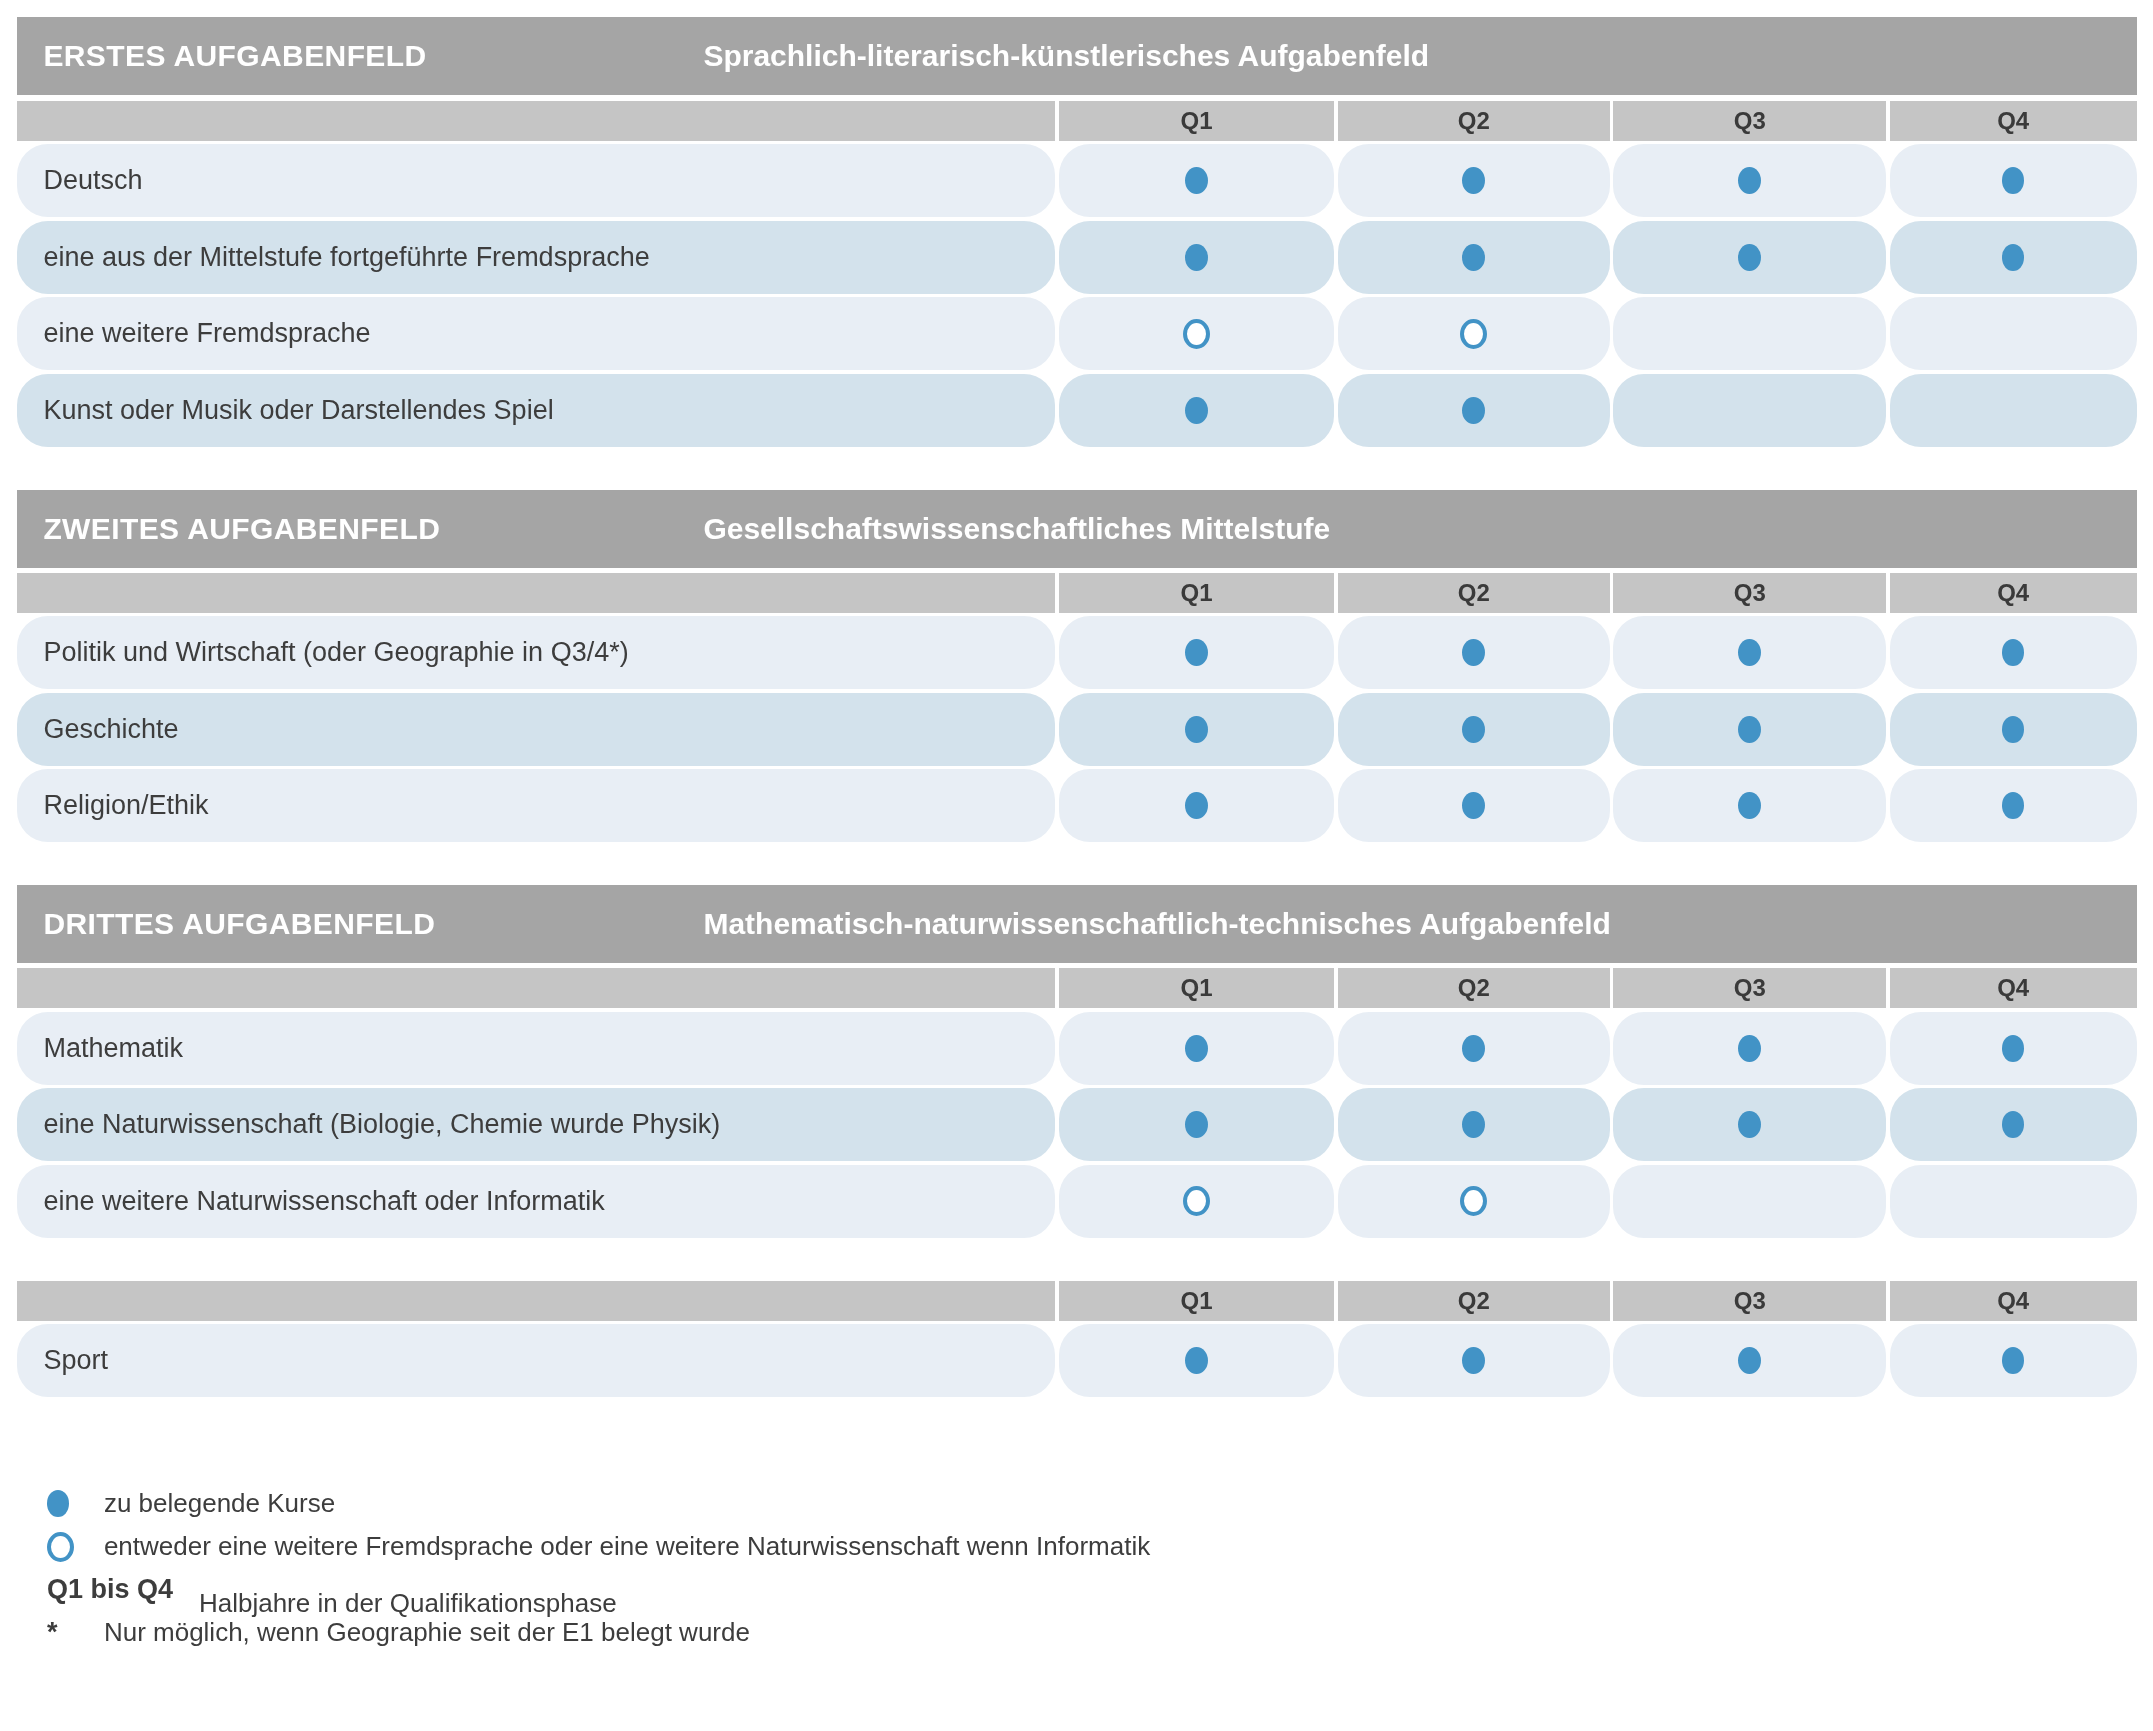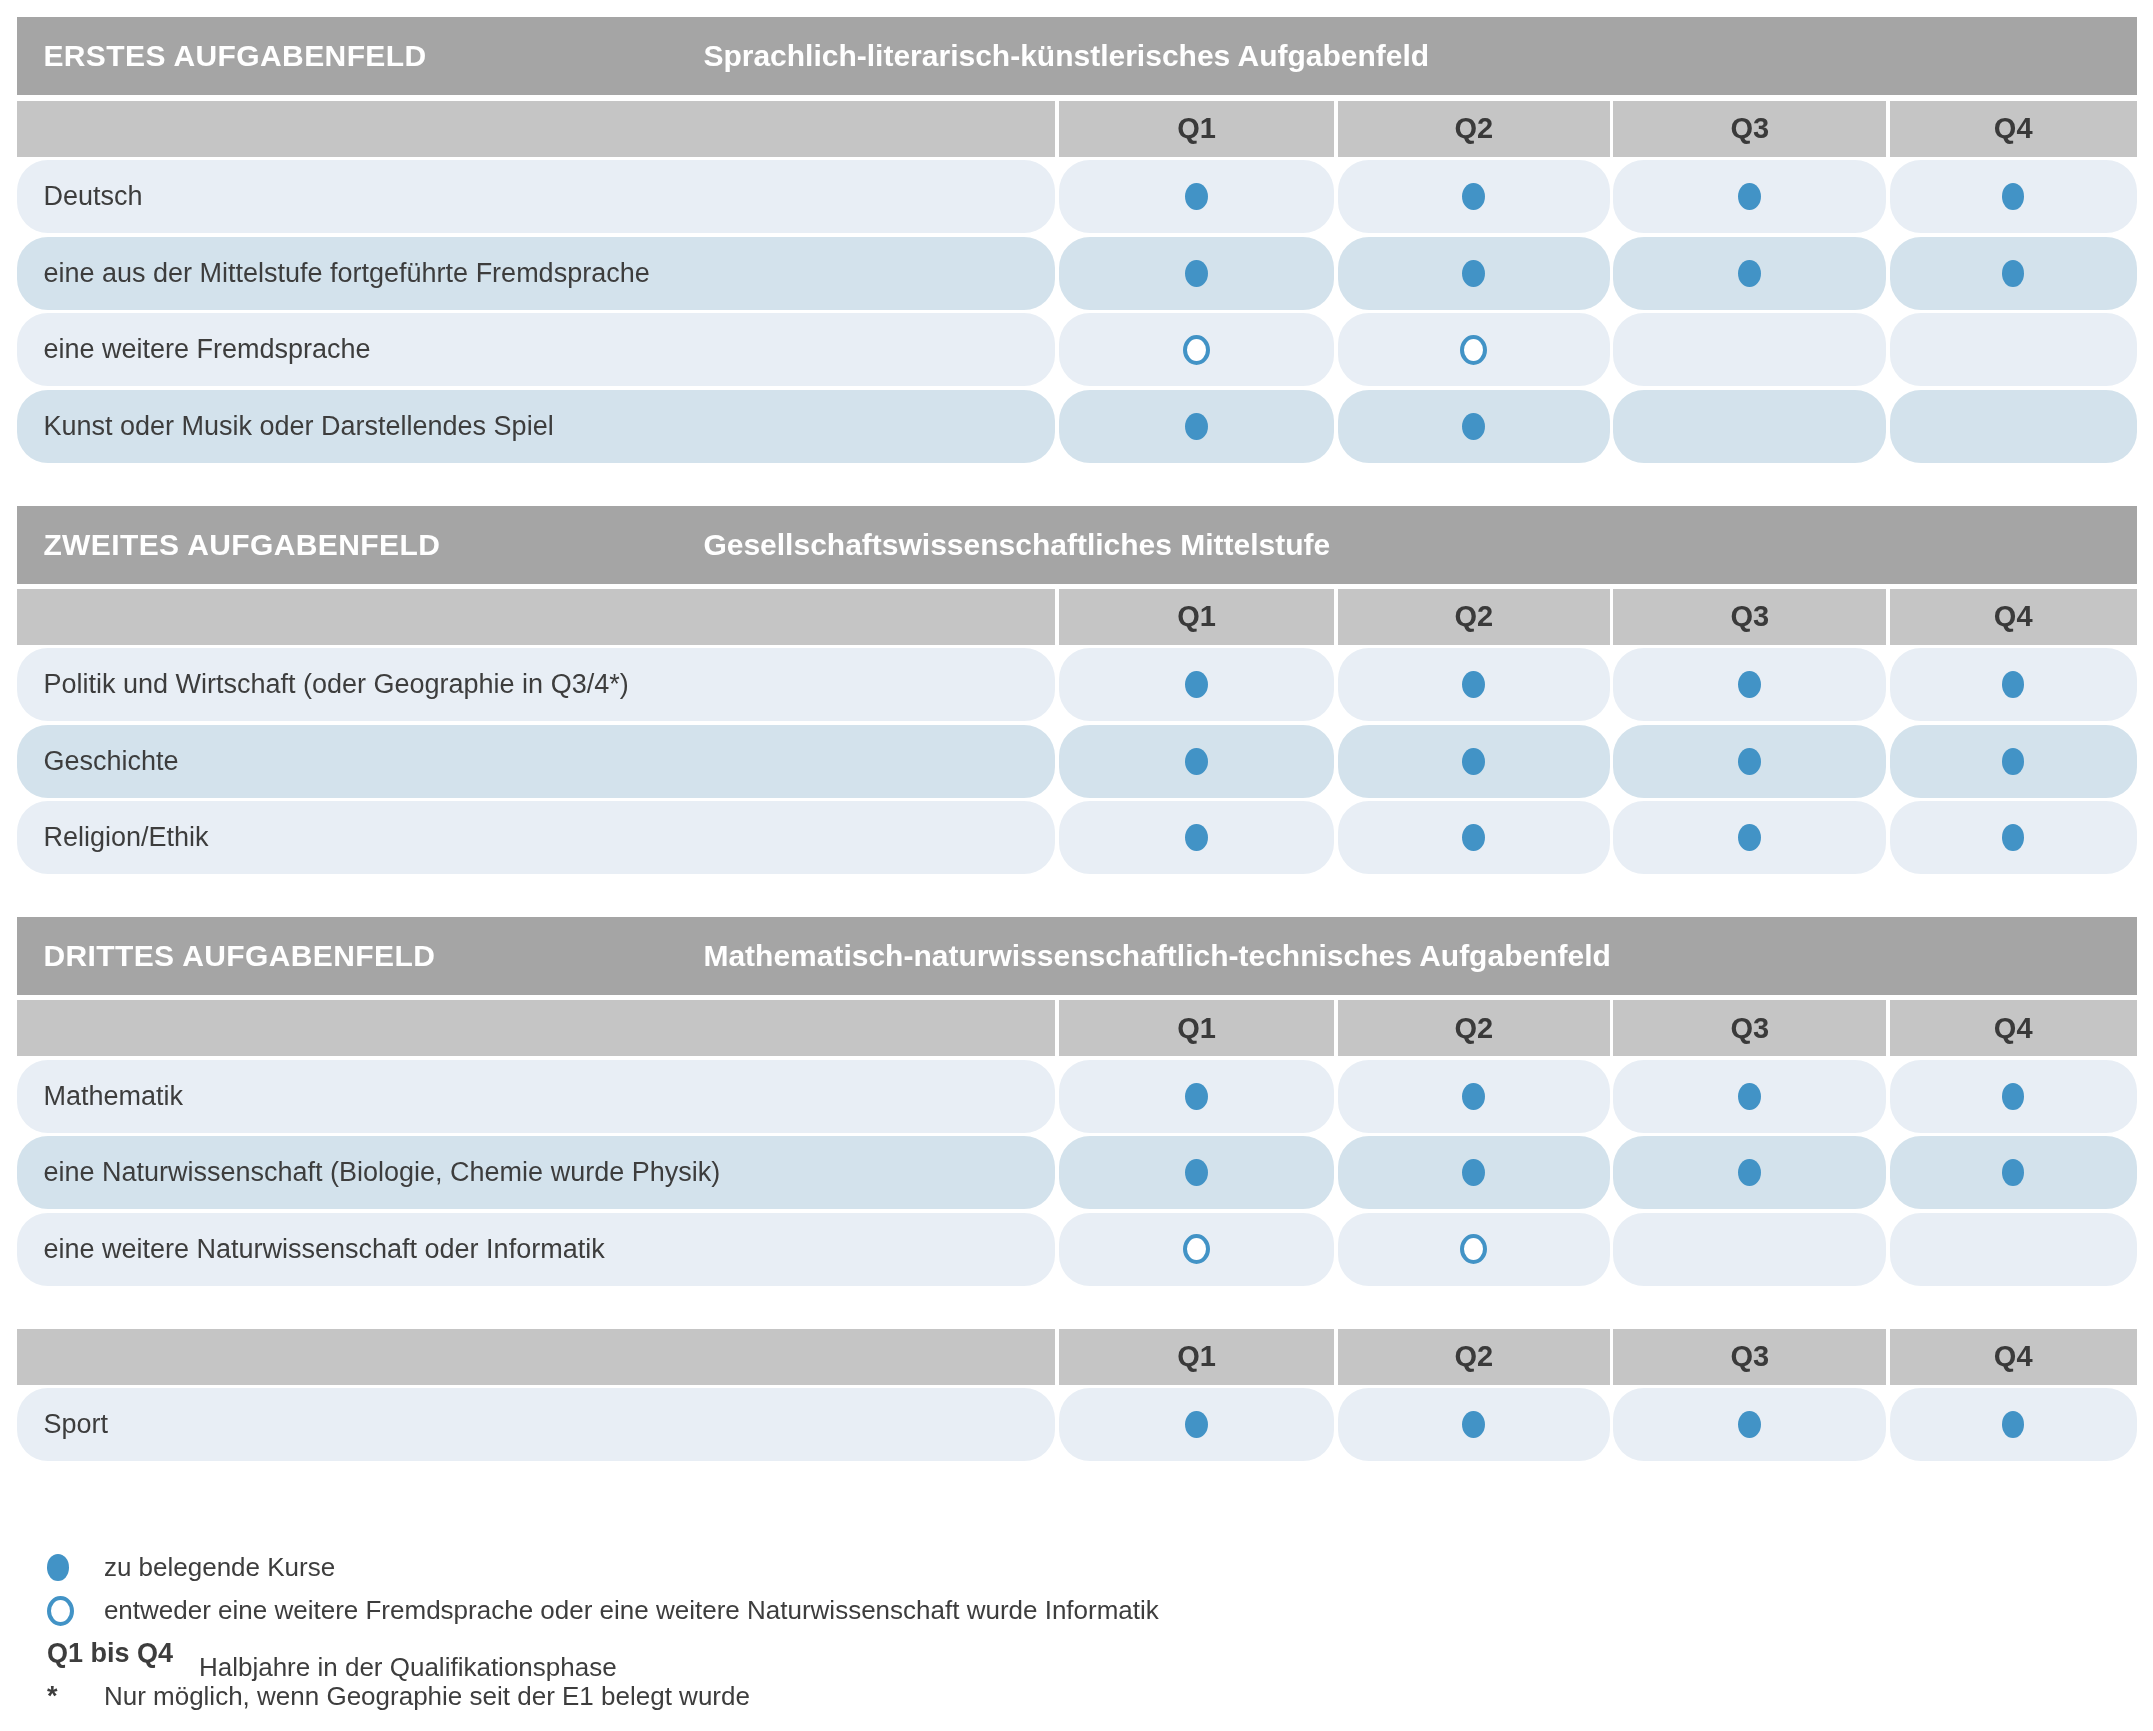--- a/index.html
+++ b/index.html
@@ -44,26 +44,26 @@
   }
   
   .grid {
     display: grid;
     grid-template-columns: 1194fr 317fr 313fr 314fr 284fr;
     column-gap: 3.5px;
     margin-bottom: 3.5px;
   }
   .grid:last-child { margin-bottom: 0; }
   .colheader-cell {
-    height: 56px;
+    height: 40px;
     background: var(--colheader_bg);
     display: flex;
     align-items: center;
     justify-content: center;
-    font-size: 29px;
+    font-size: 24px;
     font-weight: bold;
     color: var(--colheader_text);
   }
   .row-cell {
     height: 73px;
     display: flex;
     align-items: center;
     border-radius: 31px;
   }
   .row-light .row-cell { background: var(--row_light); }
@@ -331,21 +331,21 @@
     <div class="legend-row">
       <span class="legend-icon">
           <span class="dot"></span>
         </span>
       <span class="legend-text">zu belegende Kurse</span>
     </div>
     <div class="legend-row">
       <span class="legend-icon">
           <span class="dot-open"></span>
         </span>
-      <span class="legend-text">entweder eine weitere Fremdsprache oder eine weitere Naturwissenschaft wurde Informatik</span>
+      <span class="legend-text">entweder eine weitere Fremdsprache oder eine weitere Naturwissenschaft wenn Informatik</span>
     </div>
     <div class="legend-row">
       <span class="legend-term wide">Q1 bis Q4</span>
       <span class="legend-text indent">Halbjahre in der Qualifikationsphase</span>
     </div>
     <div class="legend-row">
       <span class="legend-term">*</span>
       <span class="legend-text">Nur möglich, wenn Geographie seit der E1 belegt wurde</span>
     </div>
   </div>

